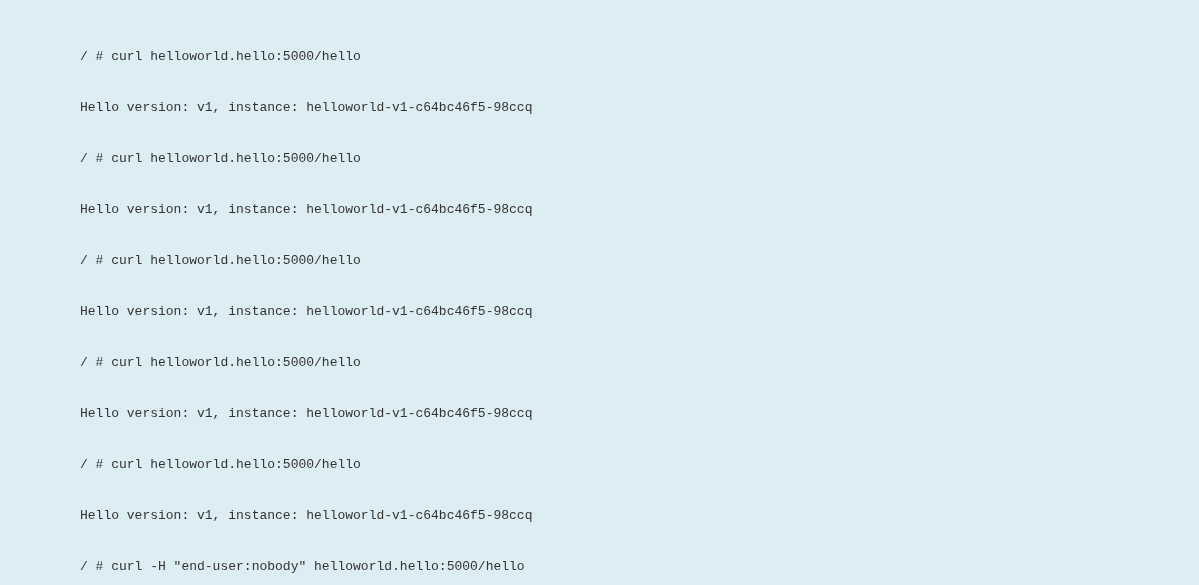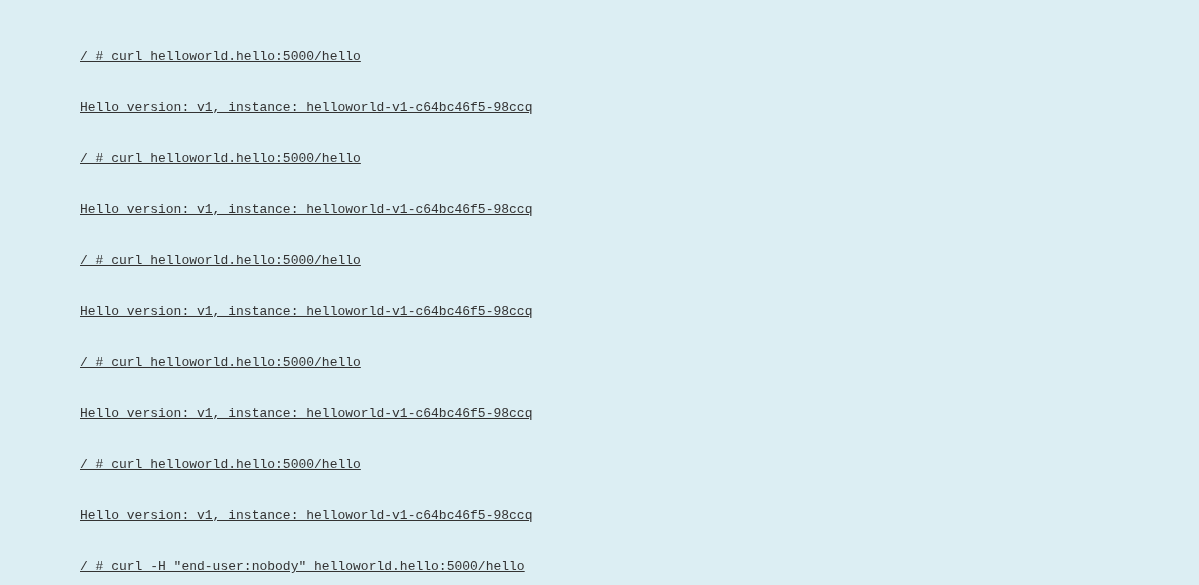--- a/index.html
+++ b/index.html
@@ -16,21 +16,20 @@
       font-size: 13px;
       line-height: 17px;
       color: #333333;
       overflow: hidden;
     }
     .terminal {
       white-space: pre;
     }
     .line {
       display: block;
-      text-decoration: underline;
     }
   </style>
 </head>
 <body>
 
 <div class="terminal">
   <span class="line">/ # curl helloworld.hello:5000/hello</span>
   <span class="line">Hello version: v1, instance: helloworld-v1-c64bc46f5-98ccq</span>
   <span class="line">/ # curl helloworld.hello:5000/hello</span>
   <span class="line">Hello version: v1, instance: helloworld-v1-c64bc46f5-98ccq</span>

